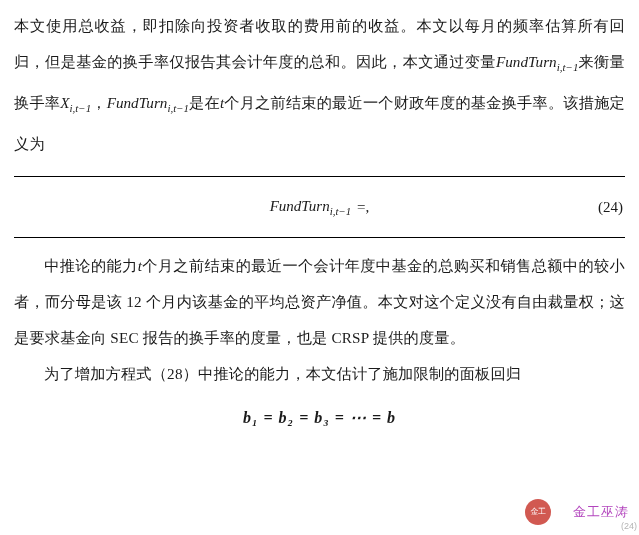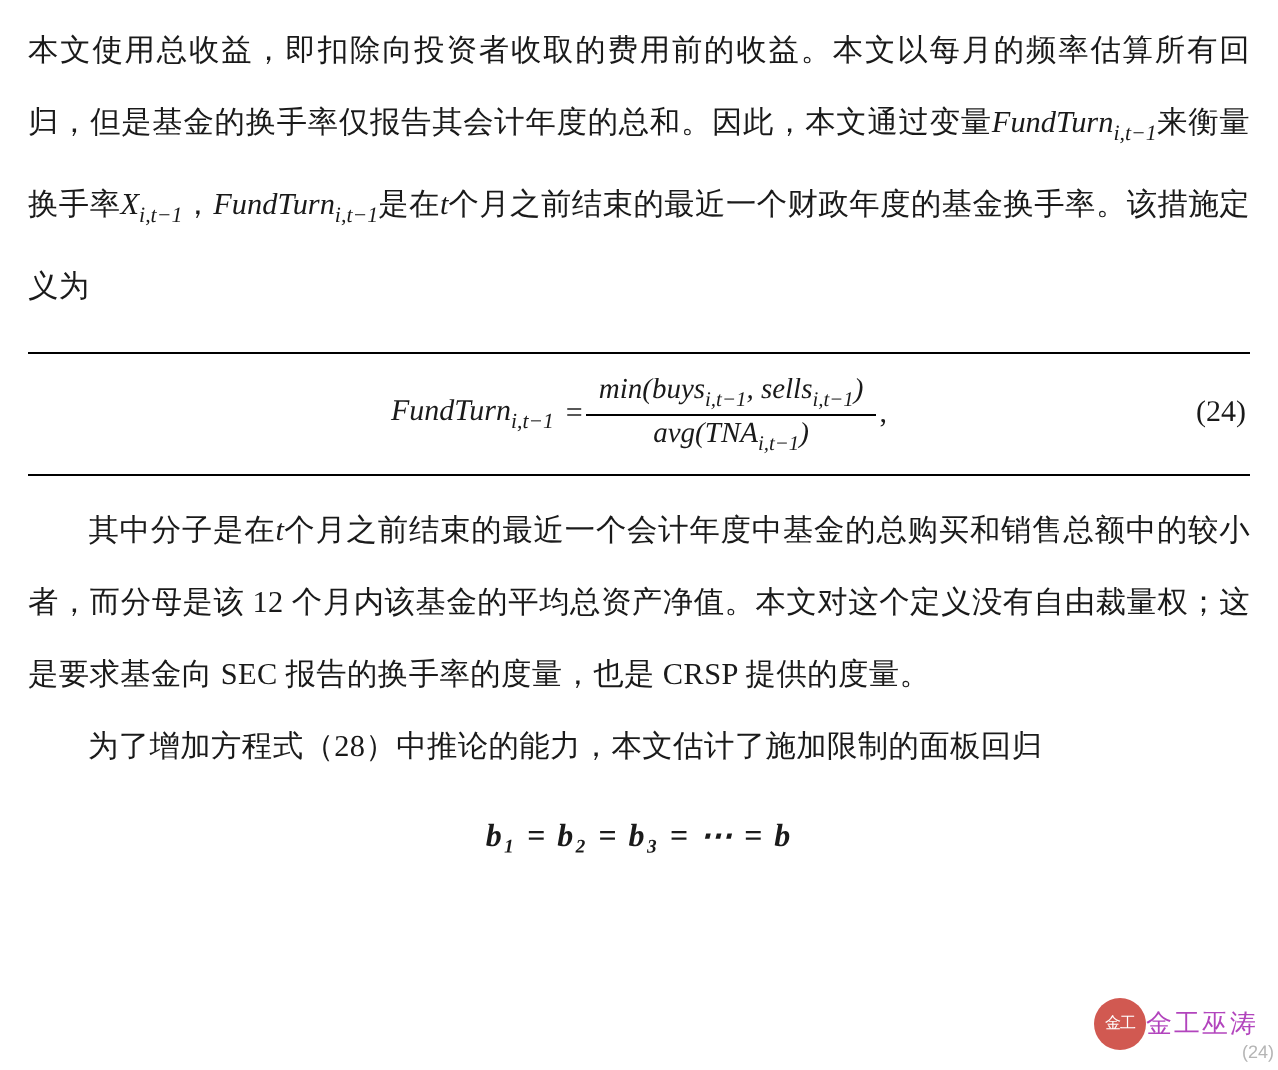--- a/index.html
+++ b/index.html
@@ -111,21 +111,21 @@
     margin-top: 16px;
     letter-spacing: 1px;
     font-weight: bold;
   }
   .watermark {
     position: absolute;
     right: 10px;
     bottom: 8px;
     display: flex;
     align-items: center;
-    gap: 0;
+    gap: 22px;
     opacity: 0.82;
   }
   .wm-logo {
     width: 26px;
     height: 26px;
     border-radius: 50%;
     background: #c8352c;
     color: #fff;
     font-family: "Liberation Sans", sans-serif;
     font-size: 8px;
@@ -157,32 +157,28 @@
     <span>本文使用总收益，即扣除向投资者收取的费用前的收益。本文以每月的频率估算所有回归，但是基金的换手率仅报告其会计年度的总和。因此，本文通过变量</span><span class="mi"><span>FundTurn</span><sub>i,t−1</sub></span><span>来衡量换手率</span><span class="mi"><span>X</span><sub>i,t−1</sub></span><span>，</span><span class="mi"><span>FundTurn</span><sub>i,t−1</sub></span><span>是在</span><span class="mi">t</span><span>个月之前结束的最近一个财政年度的基金换手率。该措施定义为</span>
   </p>
 
   <div class="eqblock">
     <div class="eqrule-top"></div>
     <div class="eqrule-bot"></div>
     <div class="eqbody">
       <span class="eqline">
         <span class="mi lhs"><span>FundTurn</span><sub>i,t−1</sub></span>
         <span>=</span>
-        <span class="frac">
-          <span class="num mi"><span>min(buys</span><sub>i,t−1</sub><span>, sells</span><sub>i,t−1</sub><span>)</span></span>
-          <span class="den mi"><span>avg(TNA</span><sub>i,t−1</sub><span>)</span></span>
-        </span>
         <span>,</span>
       </span>
     </div>
     <span class="eqnum">(24)</span>
   </div>
 
   <p class="para">
-    <span class="indent"></span><span>其中分子是在</span><span class="mi">t</span><span>个月之前结束的最近一个会计年度中基金的总购买和销售总额中的较小者，而分母是该 12 个月内该基金的平均总资产净值。本文对这个定义没有自由裁量权；这是要求基金向 SEC 报告的换手率的度量，也是 CRSP 提供的度量。</span>
+    <span class="indent"></span><span>中推论的能力</span><span class="mi">t</span><span>个月之前结束的最近一个会计年度中基金的总购买和销售总额中的较小者，而分母是该 12 个月内该基金的平均总资产净值。本文对这个定义没有自由裁量权；这是要求基金向 SEC 报告的换手率的度量，也是 CRSP 提供的度量。</span>
   </p>
 
   <p class="para">
     <span class="indent"></span><span>为了增加方程式（28）中推论的能力，本文估计了施加限制的面板回归</span>
   </p>
 
   <div class="simple-eq mi">b₁ = b₂ = b₃ = ⋯ = b</div>
 
   <div class="watermark">
     <div class="wm-logo">金工</div>

